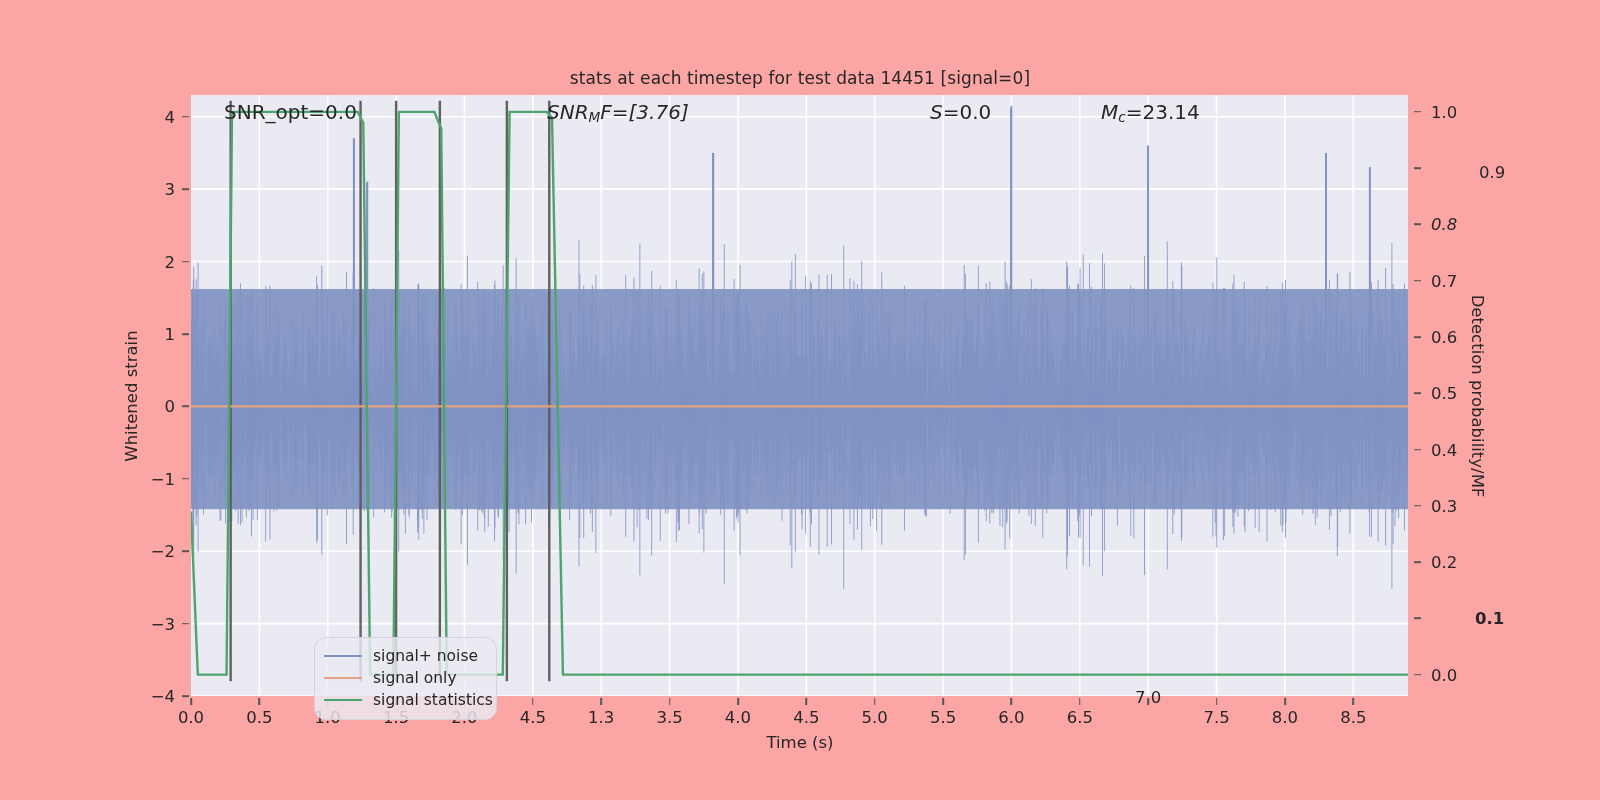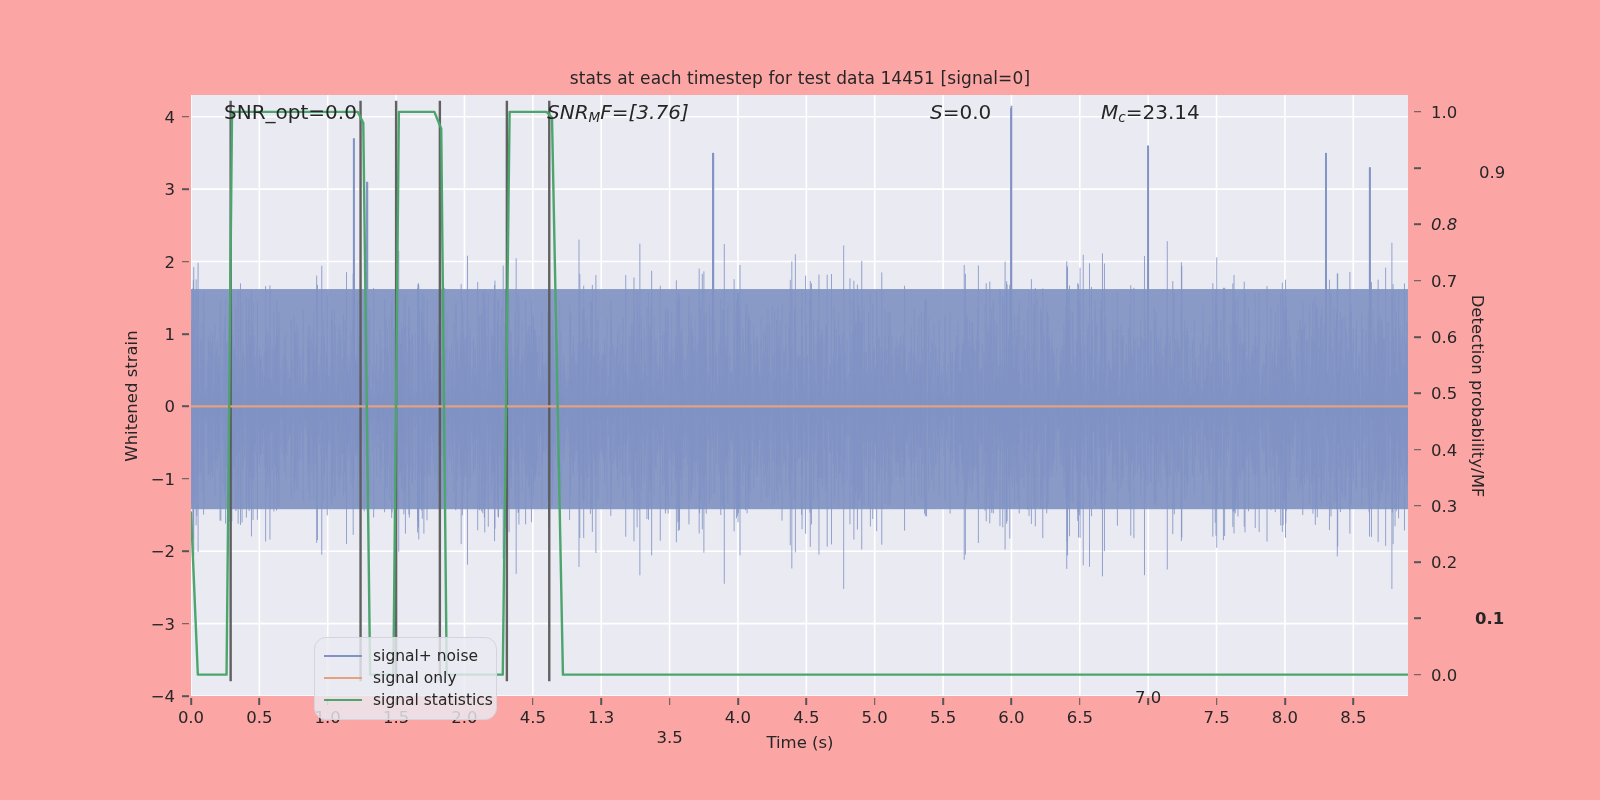--- a/index.html
+++ b/index.html
@@ -262,21 +262,21 @@
       <div class="tick-label xtick" style="left: 327.742px; top: 708px;">1.0</div>
       <div class="tickmark tickmark-x" style="left: 327.742px; top: 698px;"></div>
       <div class="tick-label xtick" style="left: 396.112px; top: 708px;">1.5</div>
       <div class="tickmark tickmark-x" style="left: 396.112px; top: 698px;"></div>
       <div class="tick-label xtick" style="left: 464.483px; top: 708px;">2.0</div>
       <div class="tickmark tickmark-x" style="left: 464.483px; top: 698px;"></div>
       <div class="tick-label xtick" style="left: 532.854px; top: 708px;">4.5</div>
       <div class="tickmark tickmark-x" style="left: 532.854px; top: 698px;"></div>
       <div class="tick-label xtick" style="left: 601.225px; top: 708px;">1.3</div>
       <div class="tickmark tickmark-x" style="left: 601.225px; top: 698px;"></div>
-      <div class="tick-label xtick" style="left: 669.596px; top: 728px;">3.5</div>
+      <div class="tick-label xtick" style="left: 669.596px; top: 708px;">3.5</div>
       <div class="tickmark tickmark-x" style="left: 669.596px; top: 698px;"></div>
       <div class="tick-label xtick" style="left: 737.966px; top: 708px;">4.0</div>
       <div class="tickmark tickmark-x" style="left: 737.966px; top: 698px;"></div>
       <div class="tick-label xtick" style="left: 806.337px; top: 708px;">4.5</div>
       <div class="tickmark tickmark-x" style="left: 806.337px; top: 698px;"></div>
       <div class="tick-label xtick" style="left: 874.708px; top: 708px;">5.0</div>
       <div class="tickmark tickmark-x" style="left: 874.708px; top: 698px;"></div>
       <div class="tick-label xtick" style="left: 943.079px; top: 708px;">5.5</div>
       <div class="tickmark tickmark-x" style="left: 943.079px; top: 698px;"></div>
       <div class="tick-label xtick" style="left: 1011.45px; top: 708px;">6.0</div>

